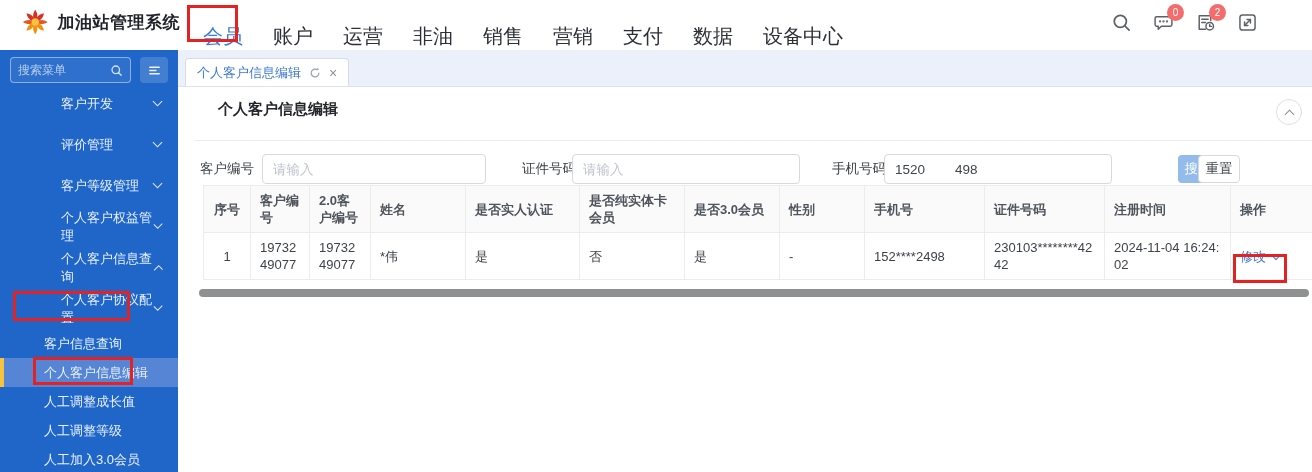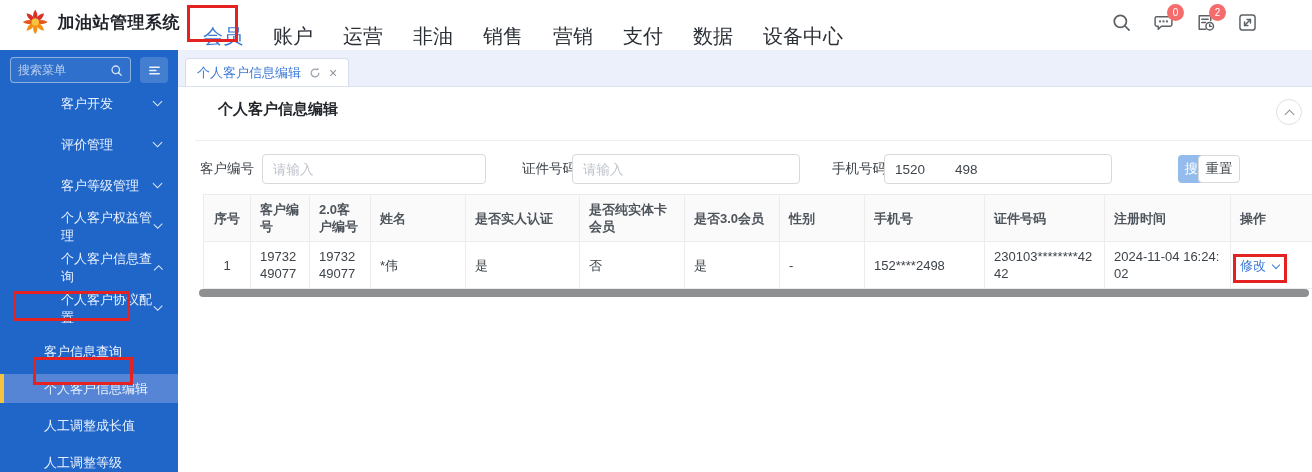--- a/index.html
+++ b/index.html
@@ -32,21 +32,21 @@
   .search-box svg { width:13px; height:13px; color:rgba(255,255,255,.8); flex:0 0 auto; }
   .side-toggle { width:28px; height:26px; border-radius:4px; background:rgba(255,255,255,.16);
     display:flex; align-items:center; justify-content:center; cursor:pointer; }
   .side-toggle svg { width:15px; height:15px; color:rgba(255,255,255,.9); }
   .menu-item { height:41px; display:flex; align-items:center; justify-content:space-between;
     padding:0 17px 0 28px; font-size:13px; color:#e9f1fe; cursor:pointer;margin-left:33px; }
   .chev { width:7px; height:7px; border-right:1.6px solid rgba(255,255,255,.85);
     border-bottom:1.6px solid rgba(255,255,255,.85); transform:rotate(45deg); margin-top:-4px; }
   .chev.up { transform:rotate(-135deg); margin-top:4px; }
   .submenu-item { position:relative; height:29px; line-height:29px; padding-left:44px; font-size:13px;
-    color:#e9f1fe; cursor:pointer; white-space:nowrap;margin-top:8px; }
+    color:#e9f1fe; cursor:pointer; white-space:nowrap; }
   .submenu-item.active { background:#5585d4; }
   .ybar { position:absolute; left:0; top:0; width:4px; height:100%; background:#f6c33e; }
 
   
   .tabstrip { position:absolute; left:178px; top:50px; width:1134px; height:37px; background:#ebf0fa;
     border-bottom:1px solid #dbe3f3; display:flex; align-items:flex-end; padding-left:7px; z-index:1; }
   .tab { height:28px; background:#fff; border:1px solid #d6dce9; border-bottom:none;
     border-radius:4px 4px 0 0; display:flex; align-items:center; gap:8px; padding:0 11px;
     font-size:13px; color:#3a78d6; cursor:pointer; }
   .tab-refresh svg { width:12px; height:12px; color:#9aa1ab; display:block; }
@@ -64,21 +64,21 @@
   .filters { position:absolute; left:0; top:67px; width:100%; height:30px; font-size:13.5px; }
   .f-label { position:absolute; top:0; height:30px; line-height:30px; color:#3c4248; white-space:nowrap; }
   .f-input { position:absolute; top:0; height:30px; border:1px solid #d9d9d9; border-radius:4px;
     padding:0 10px; font-size:13.5px; color:#3f454b; outline:none; background:#fff; }
   .f-input::placeholder { color:#bfc4cc; }
   .btn-search { position:absolute; top:1px; height:28px; width:40px; background:#93bbec; color:#fff;
     border:none; border-radius:4px; font-size:13.5px; cursor:pointer; }
   .btn-reset { position:absolute; top:1px; height:28px; width:42px; background:#fff; color:#3f454b;
     border:1px solid #d9d9d9; border-radius:4px; font-size:13.5px; cursor:pointer; }
 
-  .table-wrap { position:absolute; left:25px; top:107px; }
+  .table-wrap { position:absolute; left:25px; top:98px; }
   table { border-collapse:collapse; table-layout:fixed; width:1109px; font-size:13px; }
   th { background:#fafafa; font-weight:bold; color:#4e545b; text-align:left; }
   th,td { border:1px solid #ececec; padding:6px 9px; height:45px; line-height:17px;
     word-break:break-all; vertical-align:middle; }
   td { color:#3d4349; }
   th.c-center, td.c-center { text-align:center; }
   .link { color:#3a78d6; cursor:pointer; }
   .caret-b { display:inline-block; width:6px; height:6px; border-right:1.3px solid #3a78d6;
     border-bottom:1.3px solid #3a78d6; transform:rotate(45deg); margin-left:7px; vertical-align:2px; }
   .hscrollbar { position:absolute; left:21px; top:202px; width:1110px; height:8px; }

